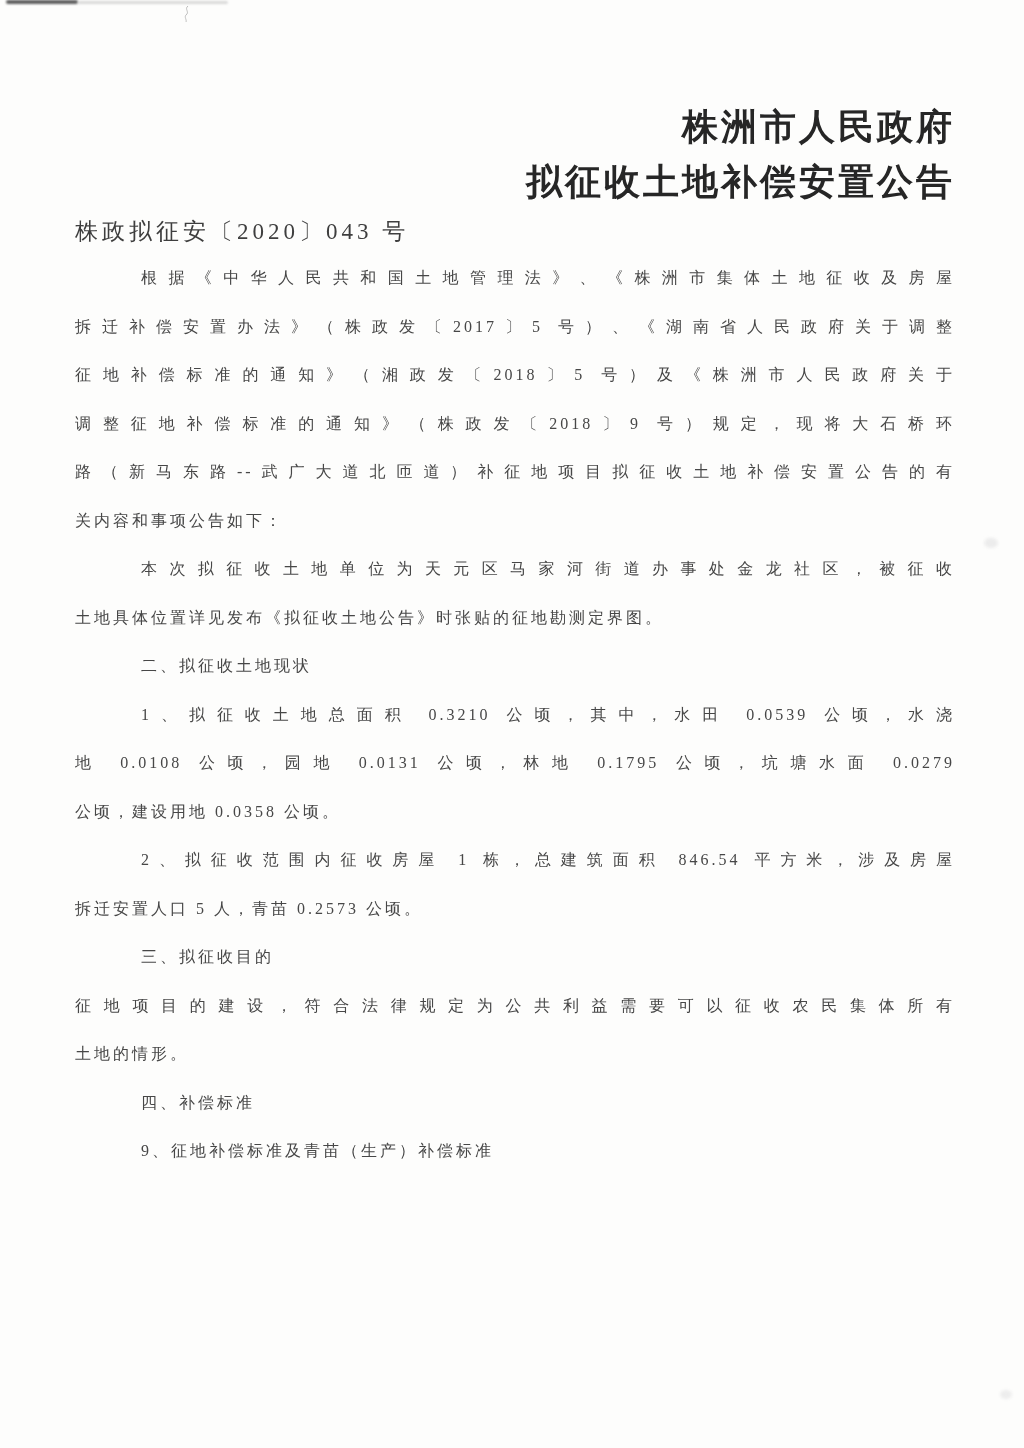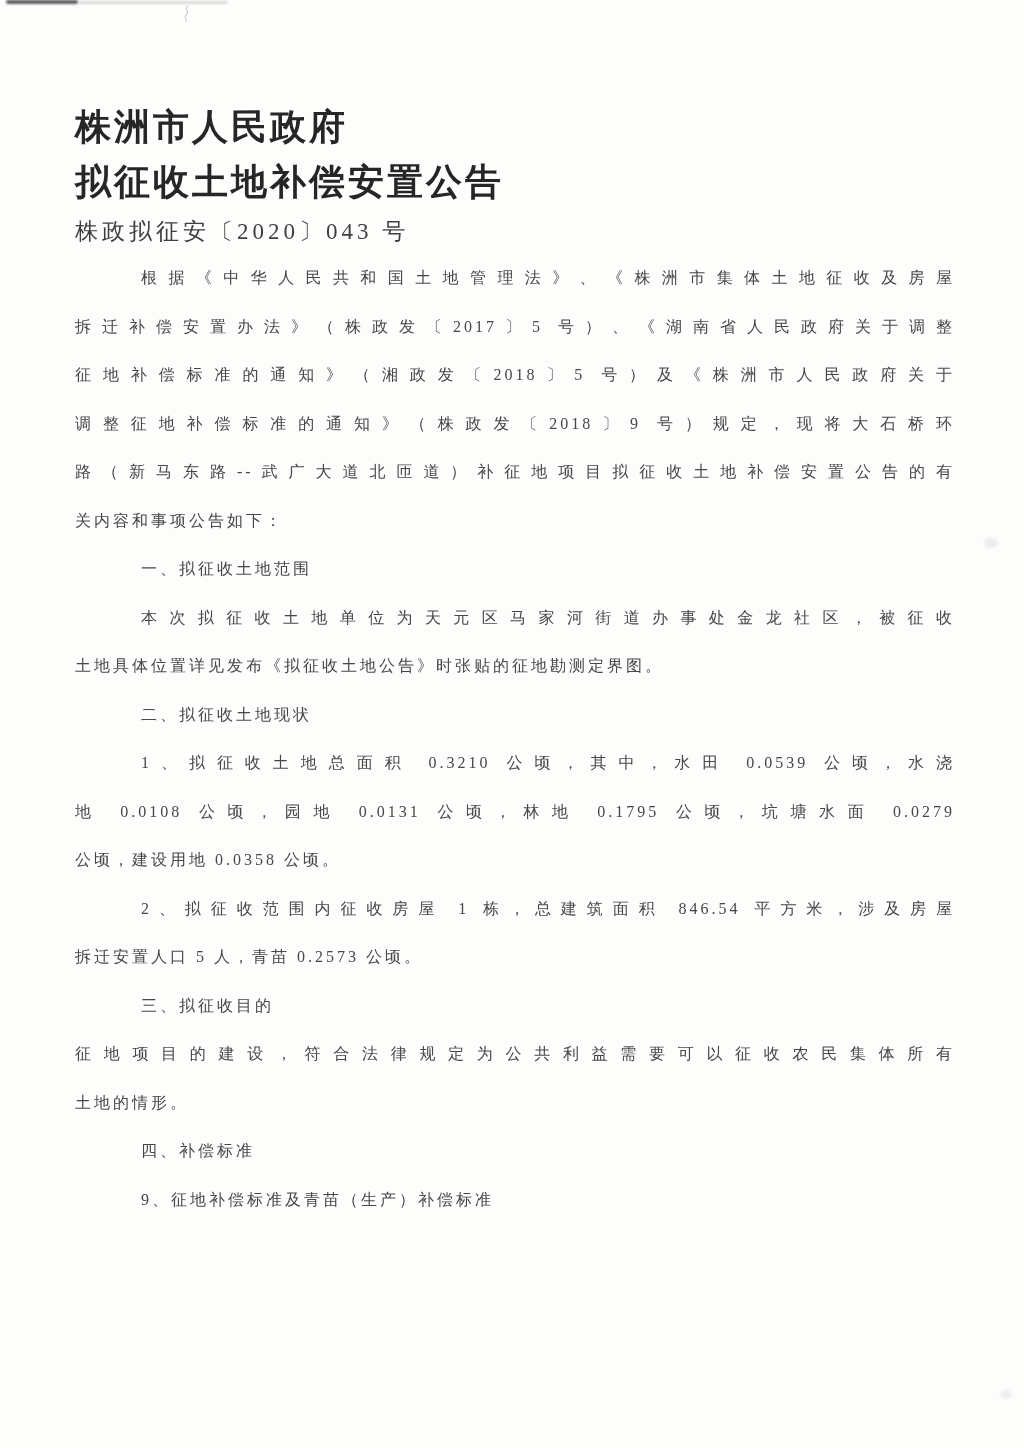--- a/index.html
+++ b/index.html
@@ -16,21 +16,21 @@
   }
   .content {
     position: absolute;
     left: 75px;
     top: 100px;
     width: 880px;
   }
   .title-line {
     height: 55px;
     line-height: 55px;
-    text-align: left;
+    text-align: right;
     font-size: 36px;
     font-weight: bold;
     letter-spacing: 3px;
     color: #262626;
     white-space: nowrap;
   }
   .doc-number {
     height: 44px;
     line-height: 44px;
     font-size: 23px;
@@ -95,21 +95,20 @@
     <div class="title-line">拟征收土地补偿安置公告</div>
     <div class="doc-number">株政拟征安〔2020〕043 号</div>
 
     <div class="line indent fill">根据《中华人民共和国土地管理法》、《株洲市集体土地征收及房屋</div>
     <div class="line fill">拆迁补偿安置办法》（株政发〔2017〕5 号）、《湖南省人民政府关于调整</div>
     <div class="line fill">征地补偿标准的通知》（湘政发〔2018〕5 号）及《株洲市人民政府关于</div>
     <div class="line fill">调整征地补偿标准的通知》（株政发〔2018〕9 号）规定，现将大石桥环</div>
     <div class="line fill">路（新马东路--武广大道北匝道）补征地项目拟征收土地补偿安置公告的有</div>
     <div class="line">关内容和事项公告如下：</div>
 
-    <div class="line indent">一、拟征收土地范围</div>
     <div class="line indent fill">本次拟征收土地单位为天元区马家河街道办事处金龙社区，被征收</div>
     <div class="line">土地具体位置详见发布《拟征收土地公告》时张贴的征地勘测定界图。</div>
 
     <div class="line indent">二、拟征收土地现状</div>
     <div class="line indent fill">1、拟征收土地总面积 0.3210 公顷，其中，水田 0.0539 公顷，水浇</div>
     <div class="line fill">地 0.0108 公顷，园地 0.0131 公顷，林地 0.1795 公顷，坑塘水面 0.0279</div>
     <div class="line">公顷，建设用地 0.0358 公顷。</div>
     <div class="line indent fill">2、拟征收范围内征收房屋 1 栋，总建筑面积 846.54 平方米，涉及房屋</div>
     <div class="line">拆迁安置人口 5 人，青苗 0.2573 公顷。</div>
 

